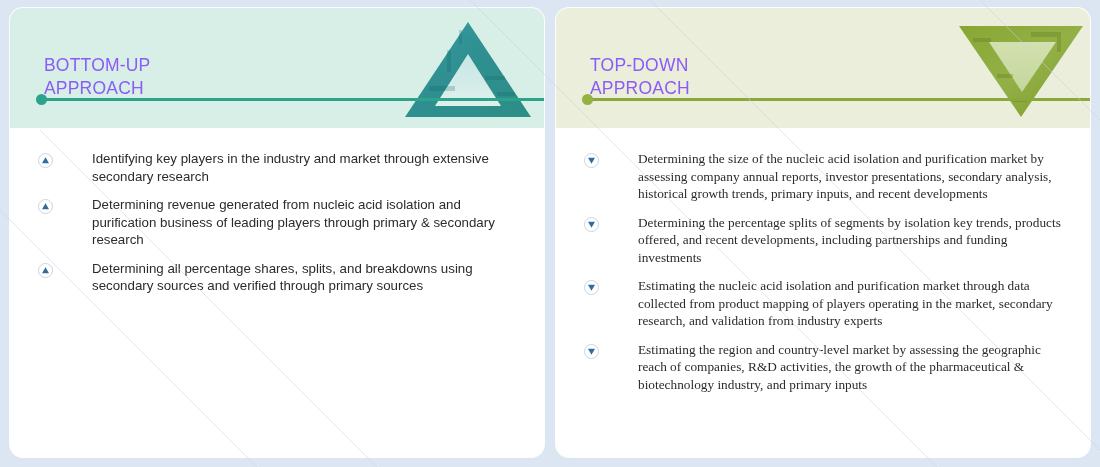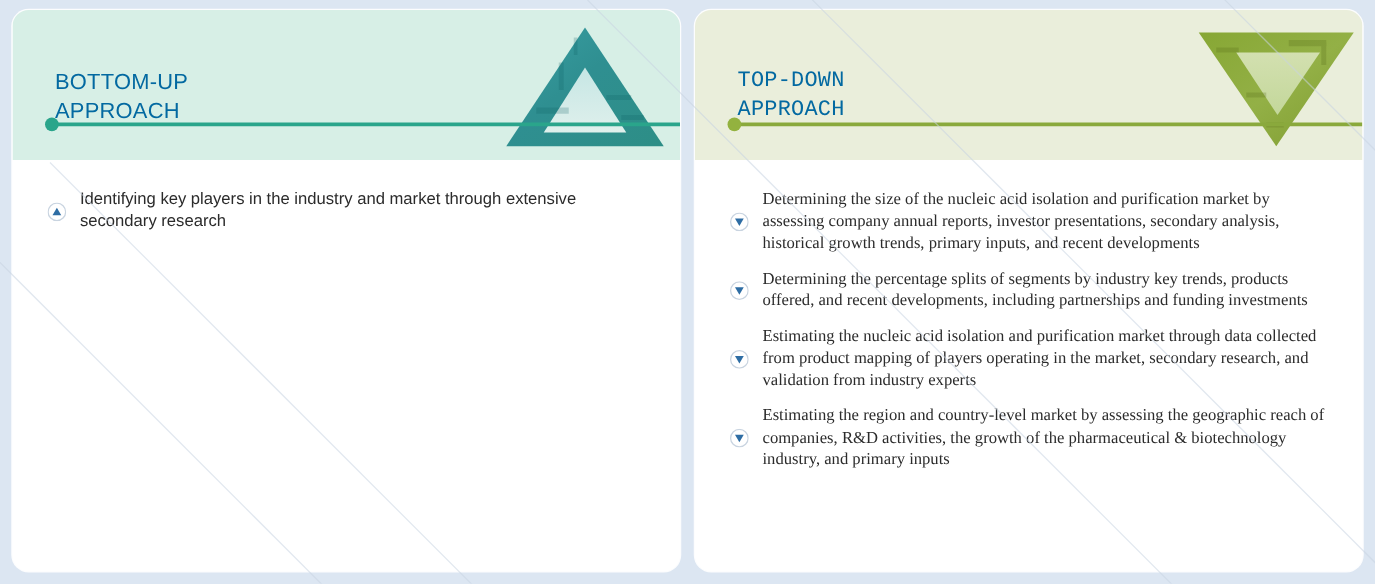--- a/index.html
+++ b/index.html
@@ -47,30 +47,30 @@
     box-shadow: 0 0 0 1px rgba(255,255,255,.9);
   }
 
   
   .panel-header {
     position: relative;
     height: 120px;
     overflow: hidden;
   }
   .panel.left  .panel-header { background: #d7efe6; }
-  .panel.right .panel-header { background: #eaeedb; font-family: Liberation Mono, monospace; }
+  .panel.right .panel-header { background: #eaeedb; }
 
   .header-title {
     position: absolute;
     left: 34px;
     top: 46px;
     font-size: 17.5px;
     line-height: 23px;
     letter-spacing: .2px;
-    color: #0369a1;
+    color: #8b5cf6;
     white-space: pre-line;
     z-index: 3;
   }
 
   
   .header-rule {
     position: absolute;
     left: 26px;
     bottom: 24px;
     right: 0;
@@ -108,22 +108,23 @@
   .panel.left  .tri-wrap { right: 8px; }
   .panel.right .tri-wrap { right: 2px; }
   .tri-wrap svg { display: block; width: 100%; height: 100%; }
 
   
   .bullets {
     padding: 22px 26px 10px 28px;
   }
   .bullet {
     display: flex;
-    align-items: center;
+    align-items: flex-start;
     margin-bottom: 11px;
+    gap: 28px;
   }
   .bullet:last-child { margin-bottom: 0; }
 
   .bullet-icon {
     flex: 0 0 auto;
     width: 15px;
     height: 15px;
     margin-top: 3px;
     margin-right: 11px;
   }
@@ -194,21 +195,39 @@
       <div class="bullet">
         <span class="bullet-icon">
           <svg viewBox="0 0 15 15">
             <circle cx="7.5" cy="7.5" r="7" fill="#ffffff" stroke="#c9d4e0" stroke-width="1"></circle>
             <polygon points="7.5,4.2 11,10.2 4,10.2" fill="#2e6da4"></polygon>
           </svg>
         </span>
         <span class="bullet-text">Identifying key players in the industry and market through extensive secondary research</span>
       </div>
 
-
+      <div class="bullet">
+        <span class="bullet-icon">
+          <svg viewBox="0 0 15 15">
+            <circle cx="7.5" cy="7.5" r="7" fill="#ffffff" stroke="#c9d4e0" stroke-width="1"></circle>
+            <polygon points="7.5,4.2 11,10.2 4,10.2" fill="#2e6da4"></polygon>
+          </svg>
+        </span>
+        <span class="bullet-text">Determining revenue generated from nucleic acid isolation and purification business of leading players through primary &amp; secondary research</span>
+      </div>
+
+      <div class="bullet">
+        <span class="bullet-icon">
+          <svg viewBox="0 0 15 15">
+            <circle cx="7.5" cy="7.5" r="7" fill="#ffffff" stroke="#c9d4e0" stroke-width="1"></circle>
+            <polygon points="7.5,4.2 11,10.2 4,10.2" fill="#2e6da4"></polygon>
+          </svg>
+        </span>
+        <span class="bullet-text">Determining all percentage shares, splits, and breakdowns using secondary sources and verified through primary sources</span>
+      </div>
 
     </div>
   </section>
 
   <section class="panel right">
 
     <div class="panel-header">
 
       <div class="tri-wrap">
         <svg viewBox="0 0 135 100">
@@ -256,21 +275,21 @@
         <span class="bullet-text">Determining the size of the nucleic acid isolation and purification market by assessing company annual reports, investor presentations, secondary analysis, historical growth trends, primary inputs, and recent developments</span>
       </div>
 
       <div class="bullet">
         <span class="bullet-icon">
           <svg viewBox="0 0 15 15">
             <circle cx="7.5" cy="7.5" r="7" fill="#ffffff" stroke="#c9d4e0" stroke-width="1"></circle>
             <polygon points="4,4.8 11,4.8 7.5,10.8" fill="#2e6da4"></polygon>
           </svg>
         </span>
-        <span class="bullet-text">Determining the percentage splits of segments by industry key trends, products offered, and recent developments, including partnerships and funding investments</span>
+        <span class="bullet-text">Determining the percentage splits of segments by isolation key trends, products offered, and recent developments, including partnerships and funding investments</span>
       </div>
 
       <div class="bullet">
         <span class="bullet-icon">
           <svg viewBox="0 0 15 15">
             <circle cx="7.5" cy="7.5" r="7" fill="#ffffff" stroke="#c9d4e0" stroke-width="1"></circle>
             <polygon points="4,4.8 11,4.8 7.5,10.8" fill="#2e6da4"></polygon>
           </svg>
         </span>
         <span class="bullet-text">Estimating the nucleic acid isolation and purification market through data collected from product mapping of players operating in the market, secondary research, and validation from industry experts</span>

